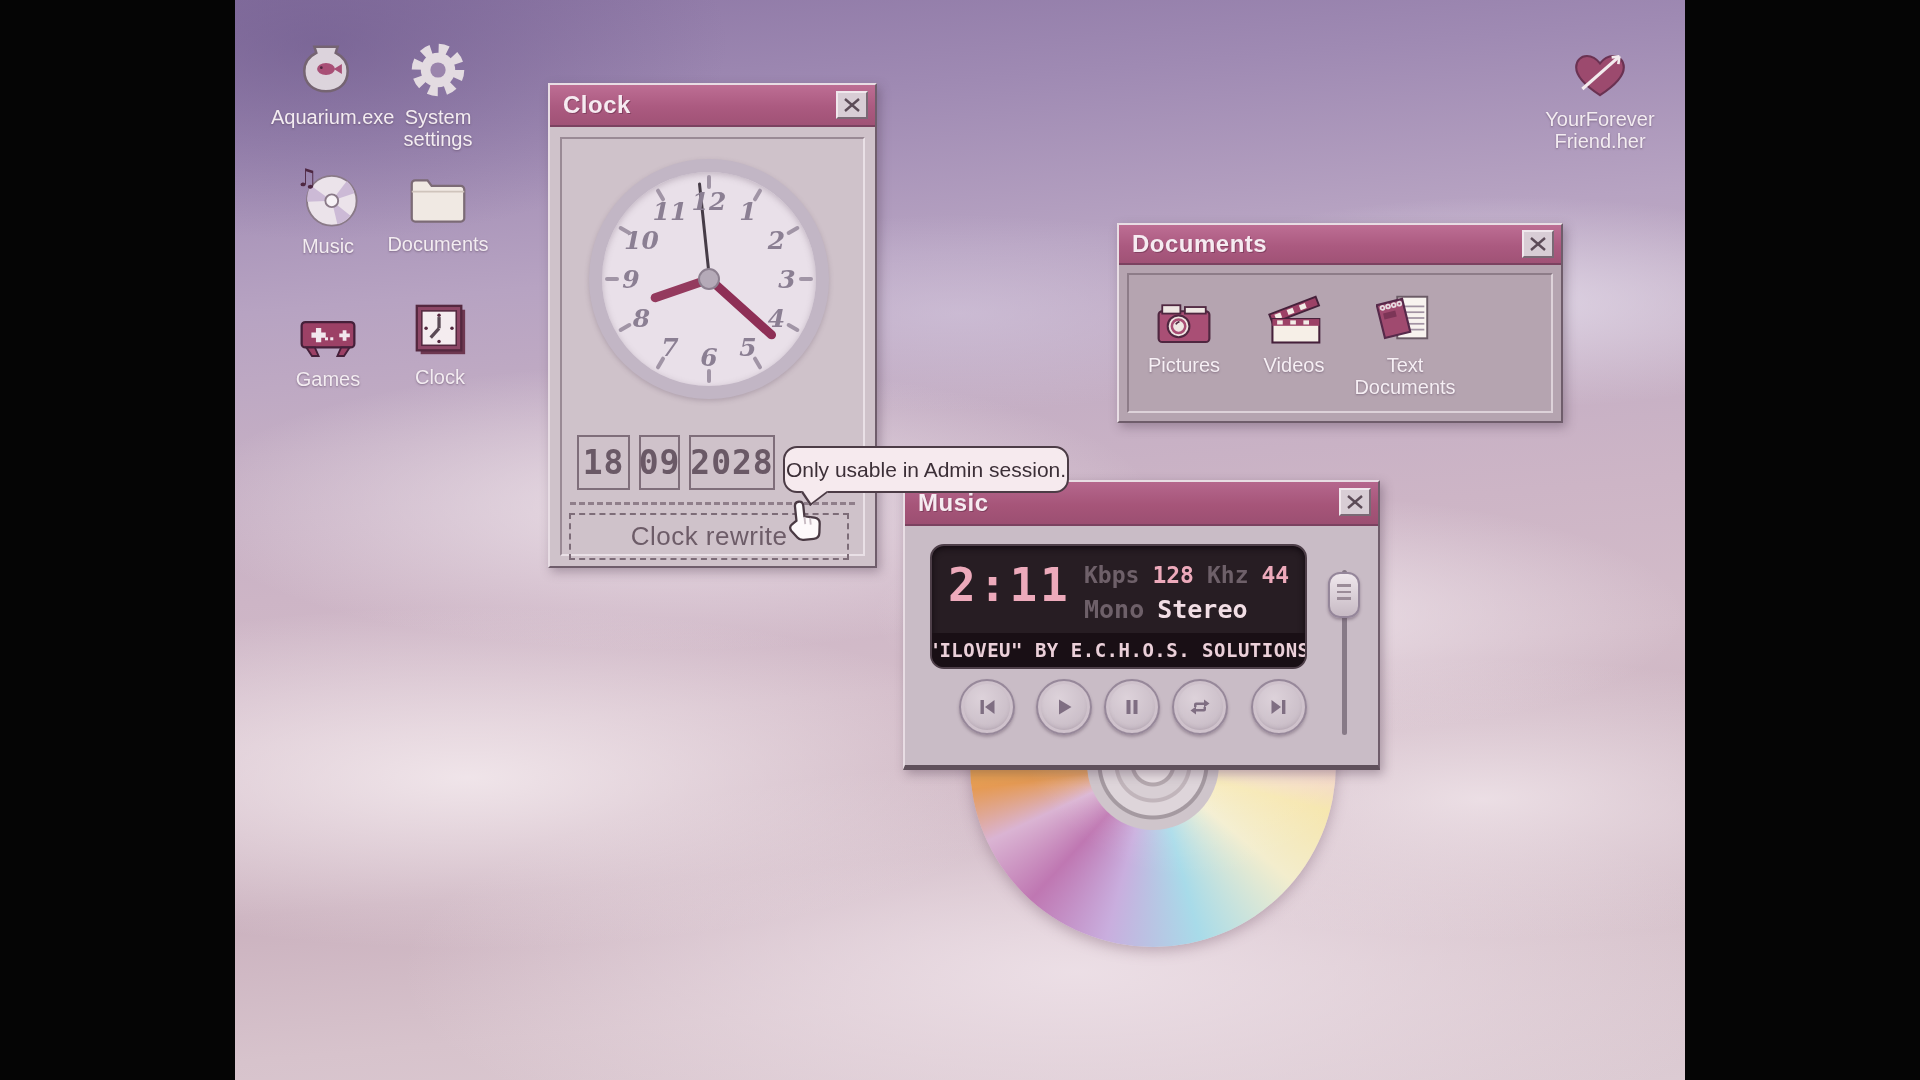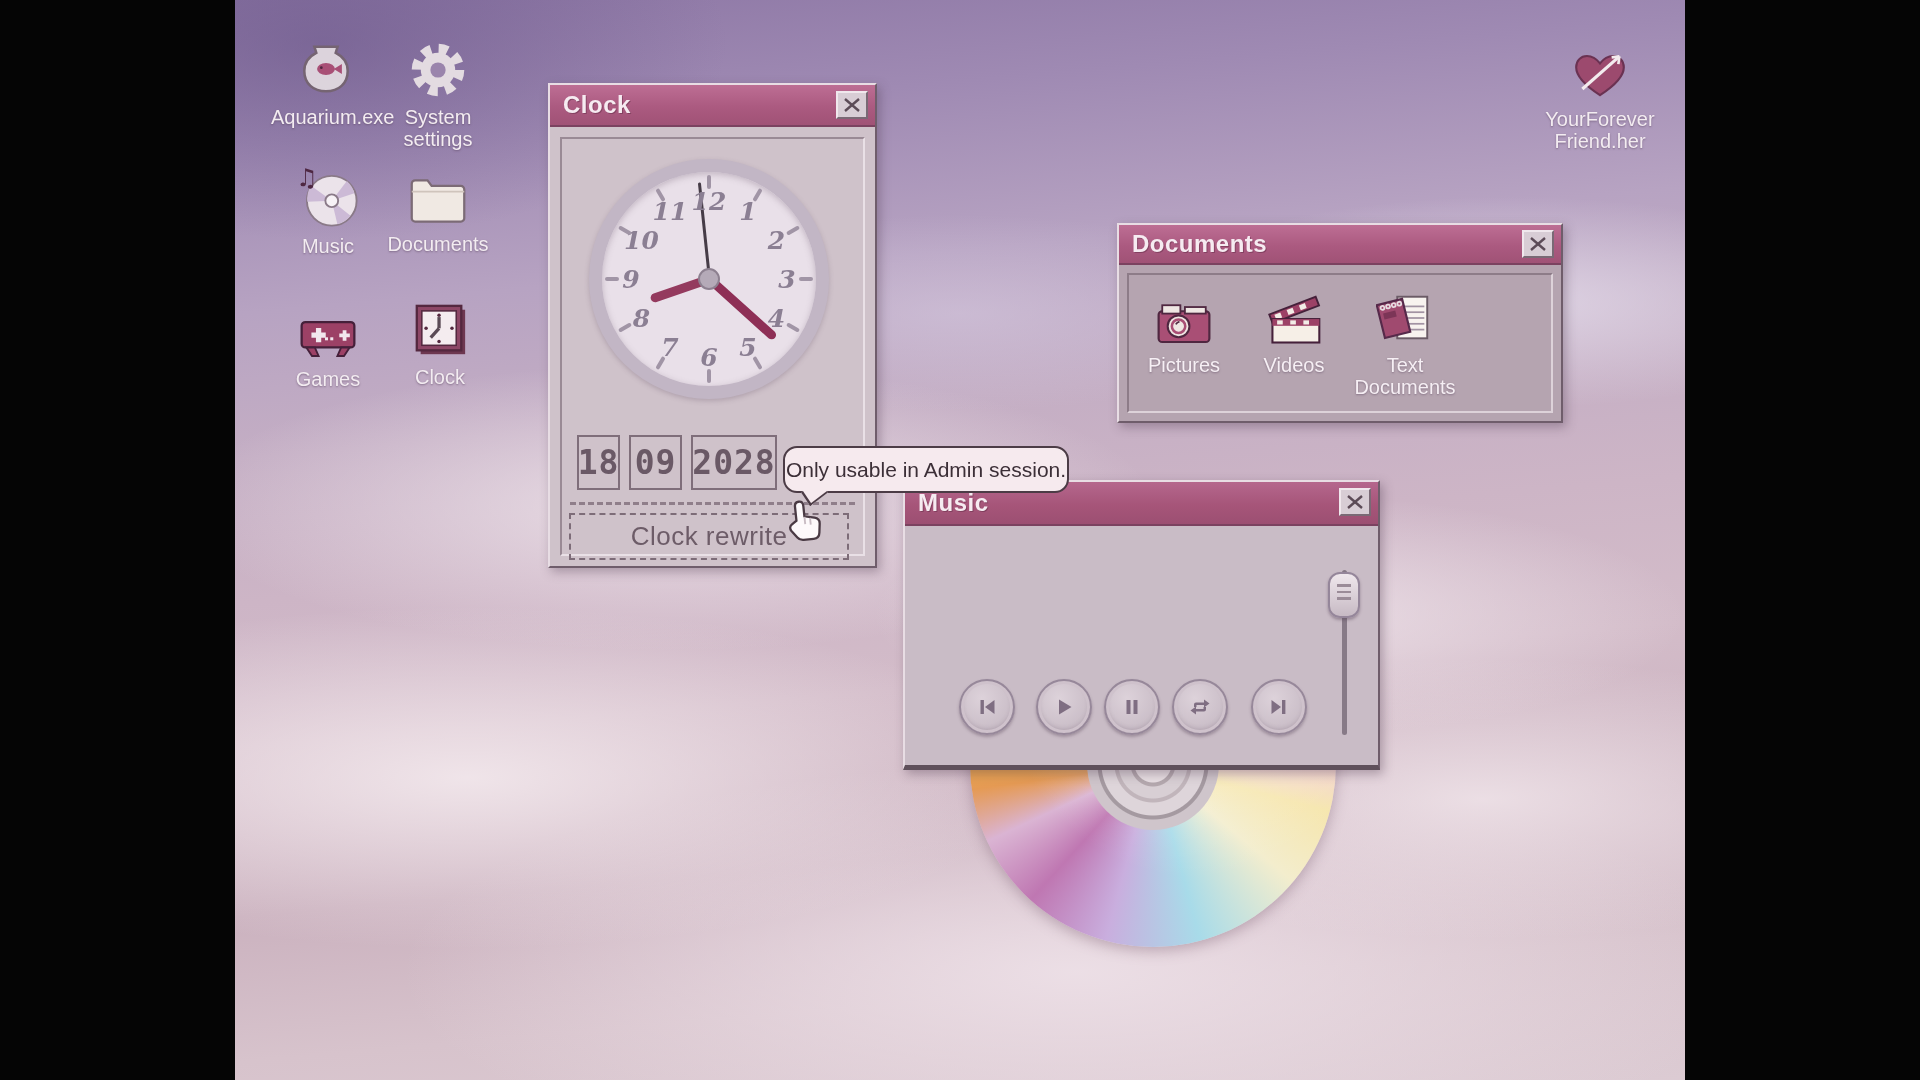--- a/index.html
+++ b/index.html
@@ -66,21 +66,21 @@
   .hand { position:absolute; bottom:50%; border-radius:5px; transform-origin:50% 100%; }
   #hour-hand   { left:calc(50% - 4.5px); width:9px; height:62px; background:#943a5e; }
   #minute-hand { left:calc(50% - 4.5px); width:9px; height:88px; background:#8e2f56; }
   #second-hand { left:calc(50% - 1.5px); width:3px;  height:97px; background:#463c47; }
   #clock-hub { position:absolute; left:calc(50% - 11px); top:calc(50% - 11px); width:22px;
     height:22px; border-radius:50%; background:#b5aab8; border:2px solid #8d8090; }
   #date-row { position:absolute; left:27px; top:350px; display:flex; gap:9px; }
   .date-box { height:55px; border:2px solid #7f6e7a; display:flex; align-items:center;
     justify-content:center; font-family:"DejaVu Sans Mono", monospace; font-weight:bold;
     font-size:33px; color:#6a5966; letter-spacing:1px; }
-  #date-day{width:43px;} #date-month{width:53px;} #date-year{width:86px;}
+  #date-day{width:53px;} #date-month{width:41px;} #date-year{width:86px;}
   #clock-sep { position:absolute; left:20px; right:20px; top:417px;
     border-top:3px dashed #8f7e8a; }
   #rewrite-btn { position:absolute; left:19px; top:428px; width:280px; height:47px;
     border:2px dashed #7d6c78; display:flex; align-items:center; justify-content:center;
     font-size:26px; color:#6d5c68; letter-spacing:.5px; cursor:pointer; background:transparent; }
 
   
   #win-docs { left:1117px; top:223px; width:446px; height:200px; background:#b5a4b0; }
   #win-docs .titlebar { height:40px; }
   #win-docs .xbtn { top:5px; right:7px; }
@@ -395,20 +395,36 @@
     </div>
     <div class="xbtn">
       <svg width="18" height="16" viewBox="0 0 18 16">
           <g stroke="#5c4b57" stroke-width="2.4">
             <line x1="2" y1="2" x2="16" y2="14"></line>
             <line x1="16" y1="2" x2="2" y2="14"></line>
           </g>
         </svg>
     </div>
 
+    <div id="lcd">
+      <div id="lcd-time">2:11</div>
+      <div id="lcd-meta">
+        <div class="lcd-row">
+          <span class="lcd-dim">Kbps</span>
+          <span class="lcd-lit">128</span>
+          <span class="lcd-dim">Khz</span>
+          <span class="lcd-lit">44</span>
+        </div>
+        <div class="lcd-row" style="font-size:25px;">
+          <span class="lcd-dim">Mono</span>
+          <span class="lcd-bright">Stereo</span>
+        </div>
+      </div>
+      <div id="lcd-marquee">"ILOVEU" BY E.C.H.O.S. SOLUTIONS</div>
+    </div>
 
     <div id="vol-track"></div>
     <div id="vol-thumb"></div>
 
     <div class="ctrl" id="btn-prev">
       <svg width="24" height="24" viewBox="0 0 24 24">
           <rect x="5.5" y="5" width="3.4" height="14"></rect>
           <path d="M19.5 5 L10 12 L19.5 19z"></path>
         </svg>
     </div>

